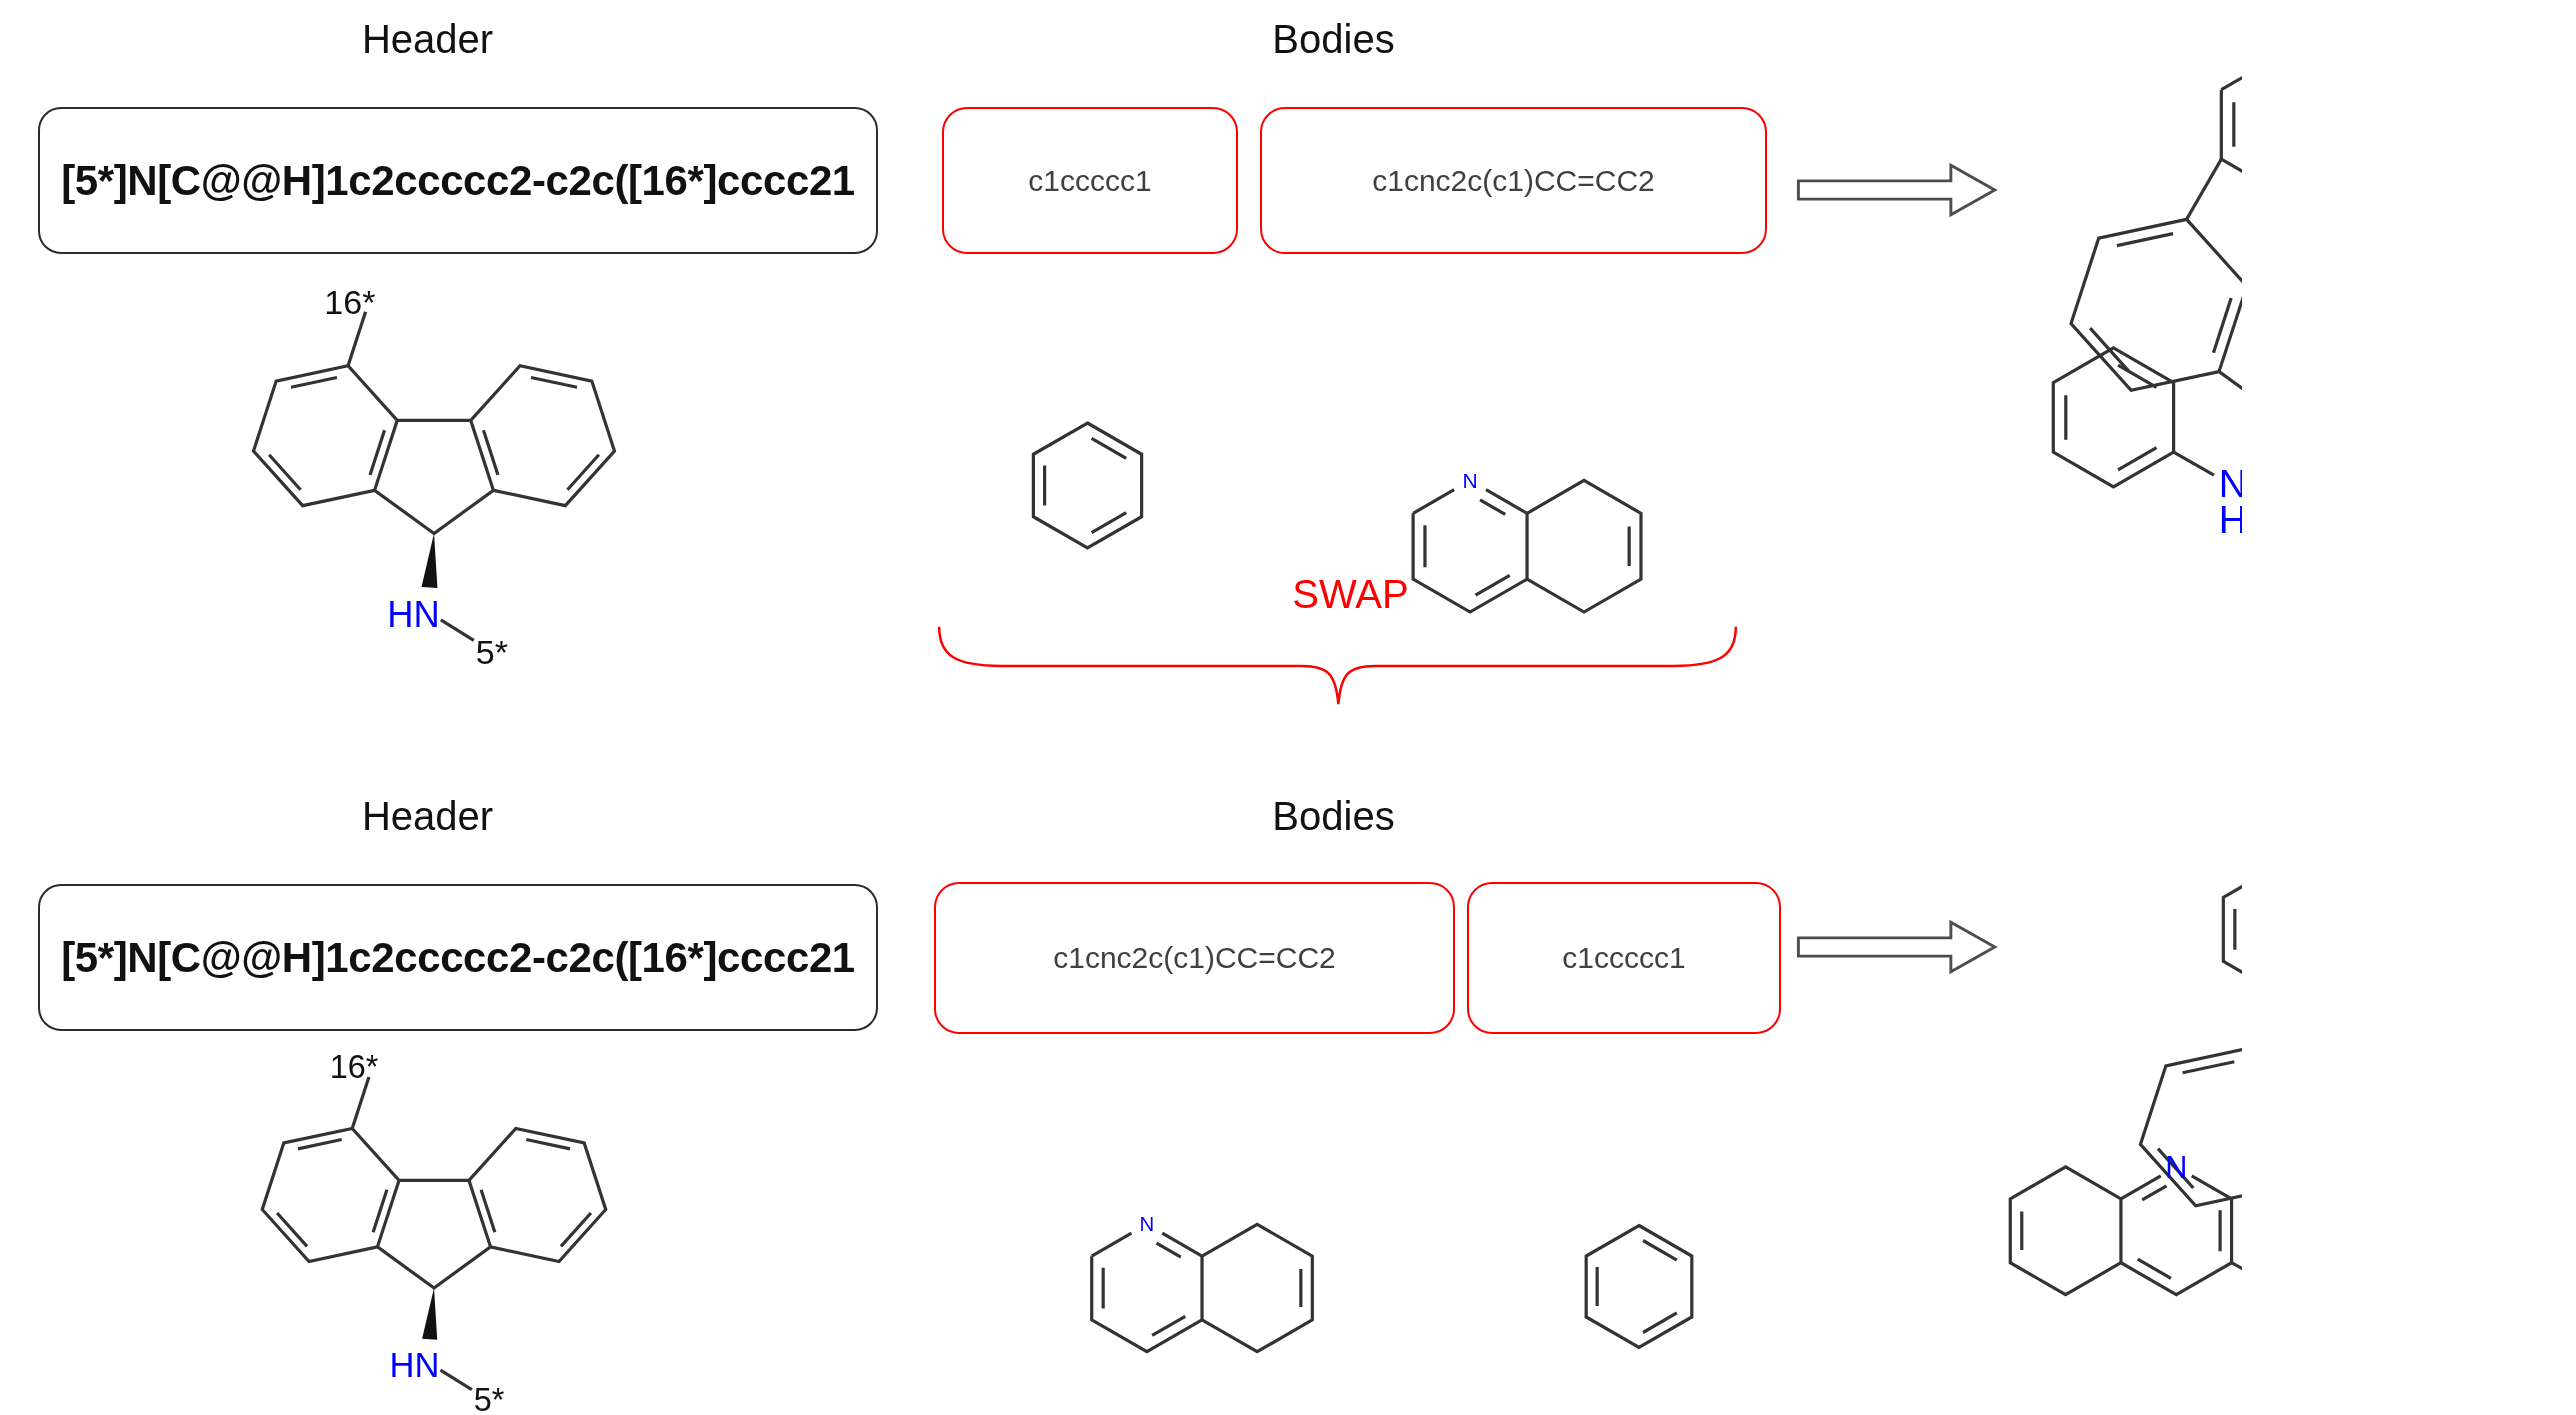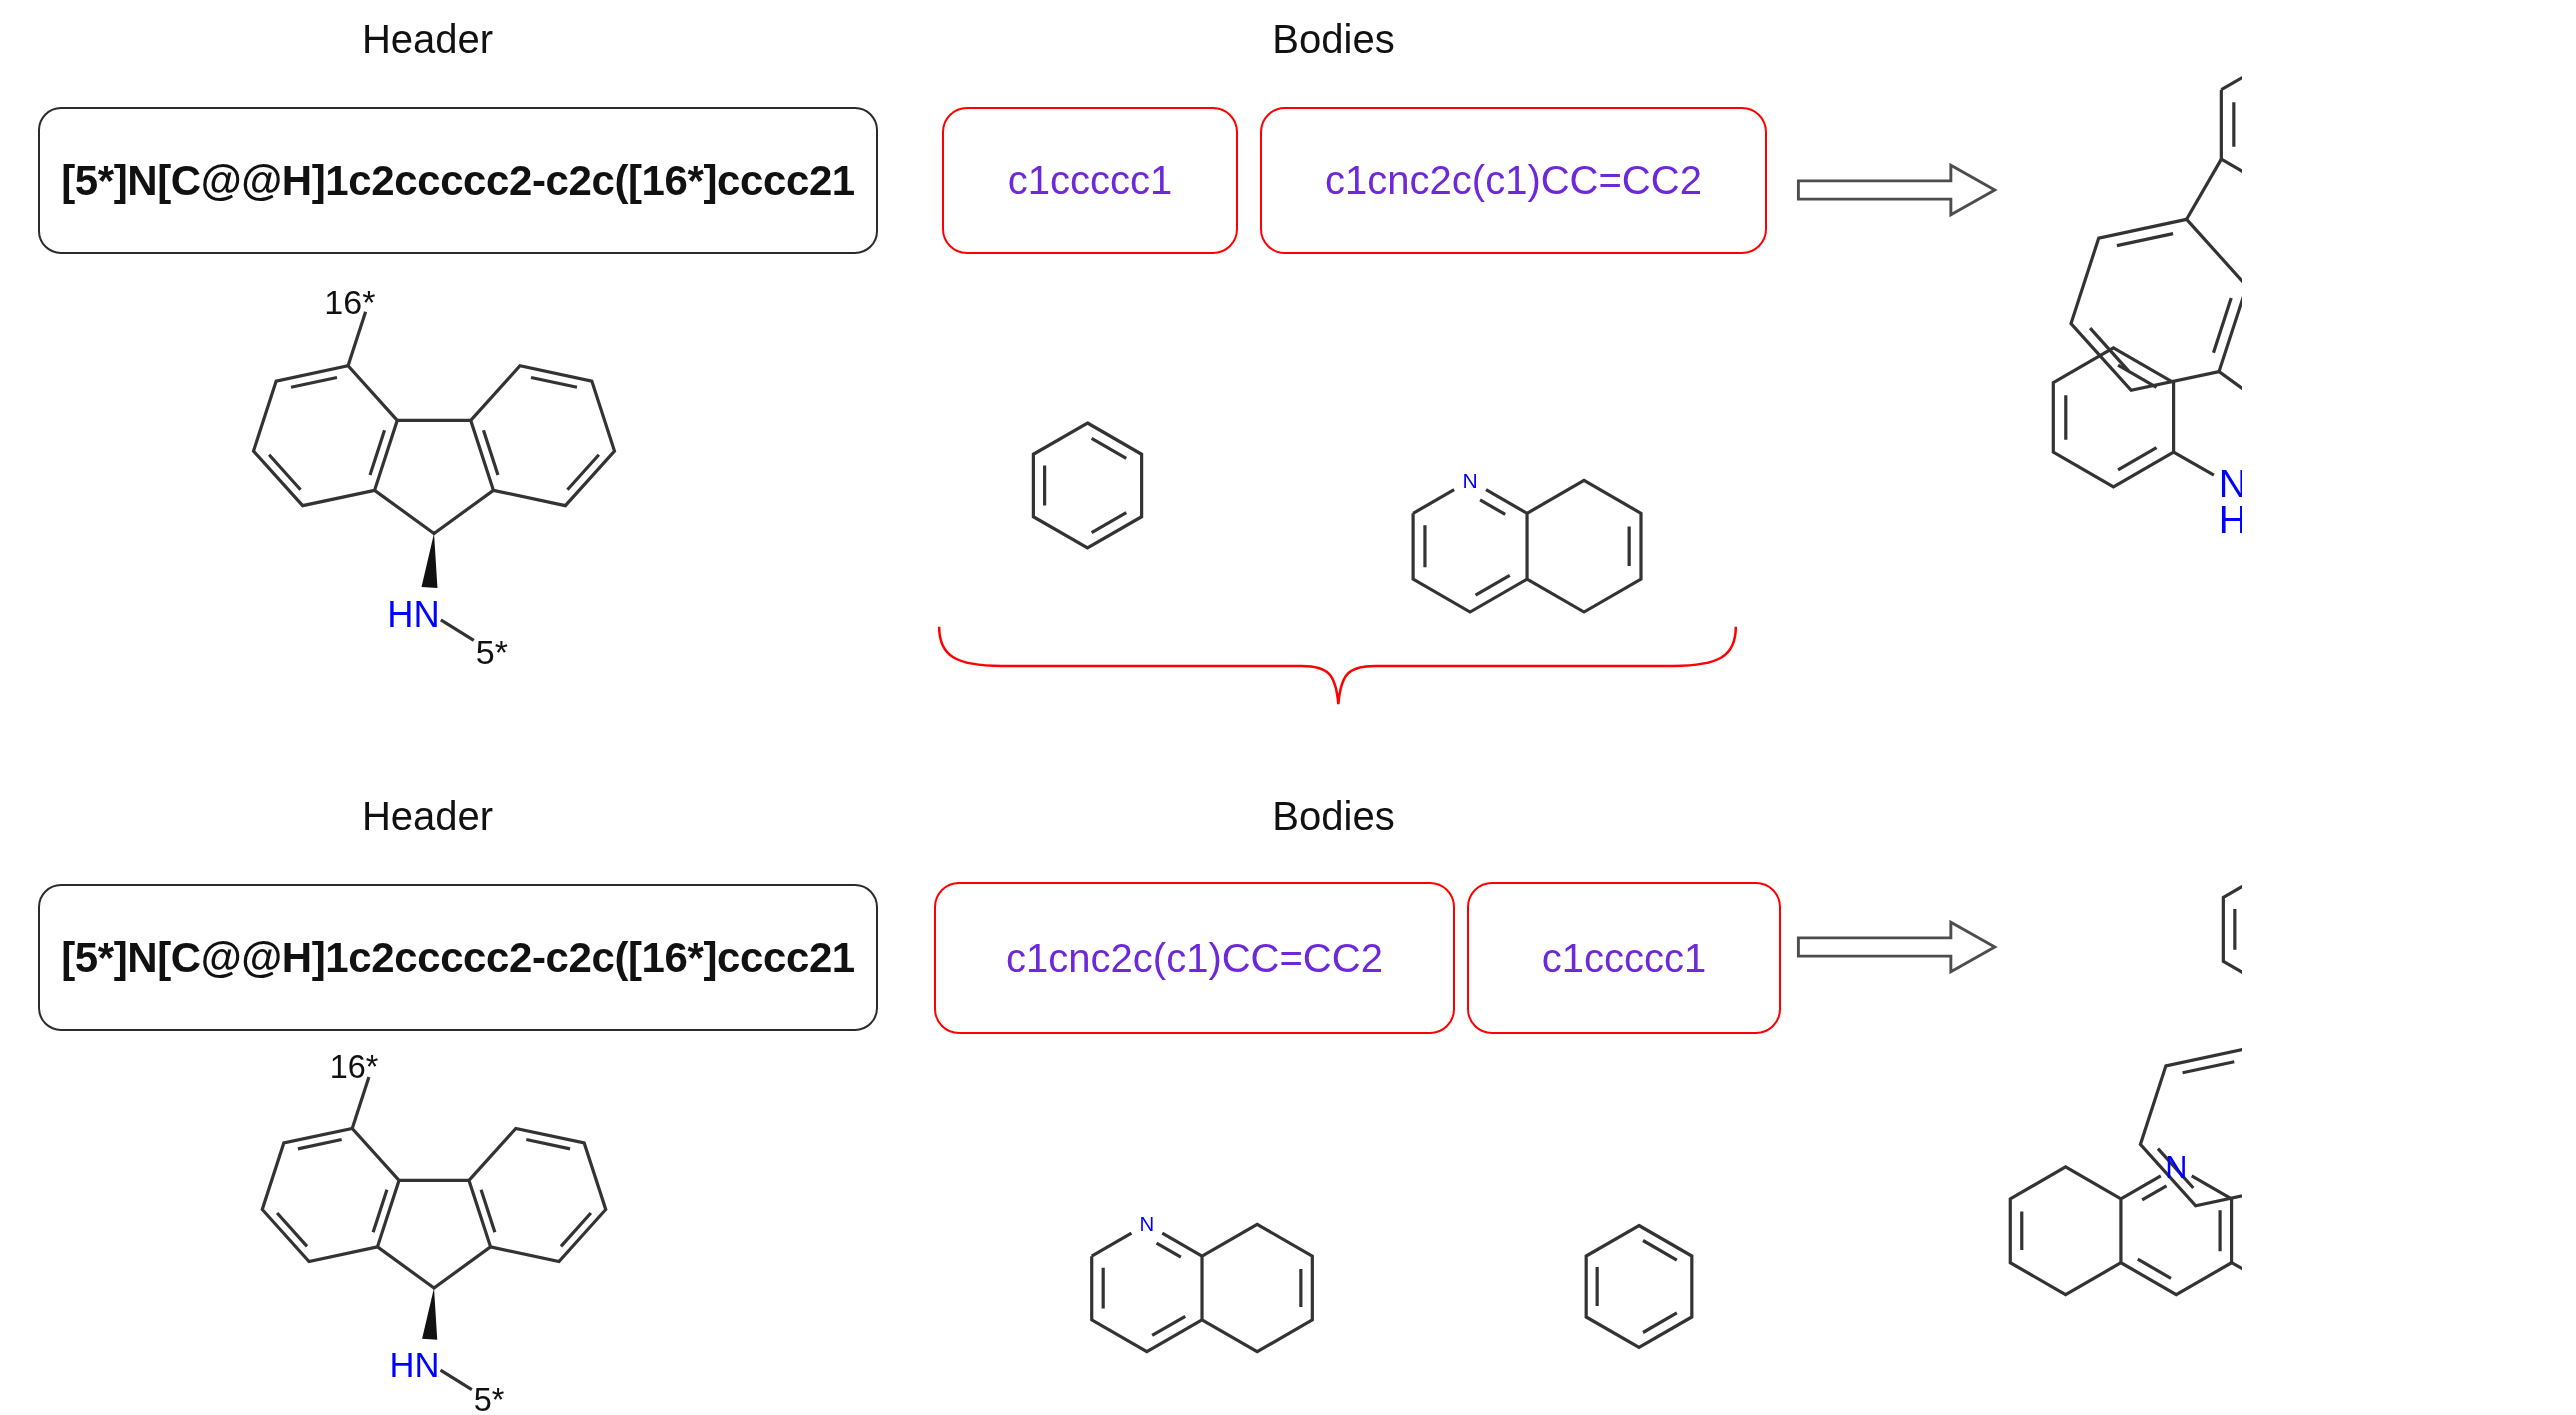--- a/index.html
+++ b/index.html
@@ -3,21 +3,21 @@
 <meta charset="utf-8">
 <style>
   html,body{margin:0;padding:0;background:#ffffff;}
   #canvas{position:relative;width:2242px;height:1416px;background:#fff;overflow:hidden;
           font-family:"Liberation Sans","DejaVu Sans",sans-serif;}
   .abs{position:absolute;}
   .sec-label{font-size:40px;color:#111;text-align:center;white-space:nowrap;}
   .hbox{border:2.5px solid #2b2b2b;border-radius:23px;display:flex;align-items:center;justify-content:center;background:#fff;font-weight:bold;}
   .hbox .smiles{font-size:42px;color:#111;white-space:nowrap;letter-spacing:-0.4px;}
   .rbox{border:2.5px solid #ff0000;border-radius:25px;display:flex;align-items:center;justify-content:center;background:#fff;}
-  .rbox .smiles{font-size:40px;color:#6d28d9;white-space:nowrap;}
+  .rbox .smiles{font-size:30px;color:#404040;white-space:nowrap;}
   .swap{font-size:40px;color:#ff0000;text-align:center;white-space:nowrap;}
   svg{display:block;overflow:visible;}
   .bond{stroke:#333333;stroke-width:3.2px;fill:none;}
   .wedge{fill:#111111;stroke:none;}
   .arrow-shape{fill:#ffffff;stroke:#4d4d4d;stroke-width:3.5px;}
   .brace{stroke:#ff0000;stroke-width:3px;fill:none;}
   text.atom-blue{fill:#0000ff;}
   text.atom-black{fill:#111111;}
   text{font-family:"Liberation Sans","DejaVu Sans",sans-serif;}
 </style>
@@ -89,20 +89,21 @@
     <path class="bond" vector-effect="non-scaling-stroke" d="M-151.3,-185.2 L-101.3,-271.8"></path>
     <use href="#dhq-bonds" transform="translate(-14.7,-321.8)"></use>
     <text class="atom-blue" x="-14.7" y="-421.8" font-size="48" text-anchor="middle" dominant-baseline="central">N</text>
     <polygon class="wedge" points="0,110 -45.6,176.1 -64.4,157.9"></polygon>
     <text class="atom-blue" x="-85" y="195" font-size="56" text-anchor="middle" dominant-baseline="central">N</text>
     <text class="atom-blue" x="-85" y="247" font-size="56" text-anchor="middle" dominant-baseline="central">H</text>
     <path class="bond" vector-effect="non-scaling-stroke" d="M-112,183 L-170,150"></path>
     <use href="#benzene-g" transform="translate(-256.6,100)"></use>
   </svg>
 
+  <div class="abs swap" style="left:1184px;top:572px;width:333px;">SWAP</div>
   <svg class="abs" style="left:935px;top:624px;" width="805" height="88" viewBox="0 0 966 105">
     <path class="brace" d="M5,3 C5,38 25,50 80,50 L440,50 C472,50 481,60 484,96 C487,60 496,50 528,50 L886,50 C941,50 961,38 961,3"></path>
   </svg>
 
   <div class="abs sec-label" style="left:261px;top:794px;width:333px;">Header</div>
 
   <div class="abs hbox" style="left:38px;top:884px;width:836px;height:143px;">
     <span class="smiles">[5*]N[C@@H]1c2ccccc2-c2c([16*]cccc21</span>
   </div>
 

